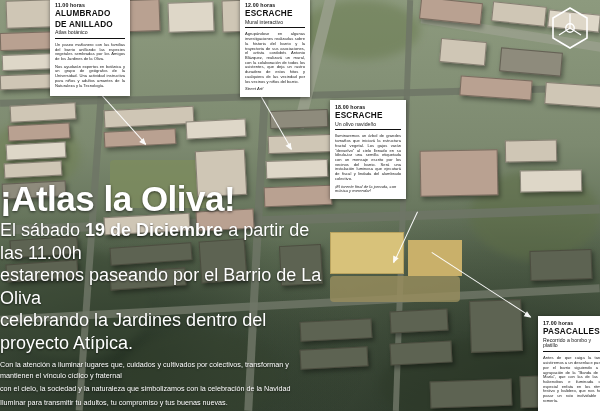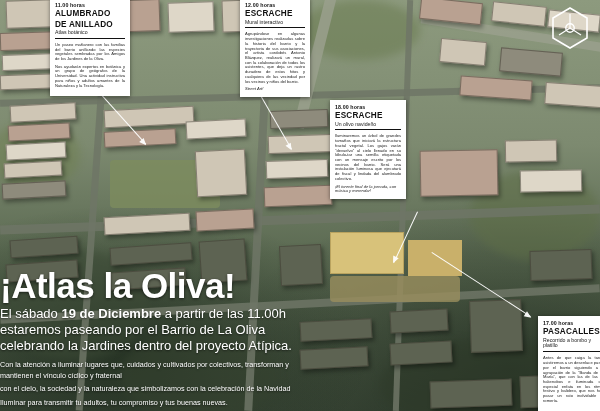--- a/index.html
+++ b/index.html
@@ -57,21 +57,21 @@
 
   
   #headline{
     position:absolute;left:-6px;bottom:0;width:336px;
   }
   .viva{
     font-size:35px;font-weight:bold;color:#ffffff;letter-spacing:-.5px;
     line-height:1;margin:0 0 3px 6px;text-shadow:0 1px 3px rgba(0,0,0,.6);
   }
   .lines{margin-left:6px;}
-  .l1{font-size:13px;color:#fff;font-weight:normal;line-height:1.25;
+  .l1{font-size:18px;color:#fff;font-weight:normal;line-height:1.25;
       text-shadow:0 1px 2px rgba(0,0,0,.6);}
   .l1 b{font-weight:bold;}
   .small{margin-top:6px;font-size:7.2px;color:#fff;line-height:1.45;
       text-shadow:0 1px 2px rgba(0,0,0,.6);max-width:318px;}
   .small p{margin:0 0 3px 0;}
 
   
   #logo{position:absolute;right:10px;top:6px;width:40px;height:44px;}
   #logo svg{display:block;}
 </style>

